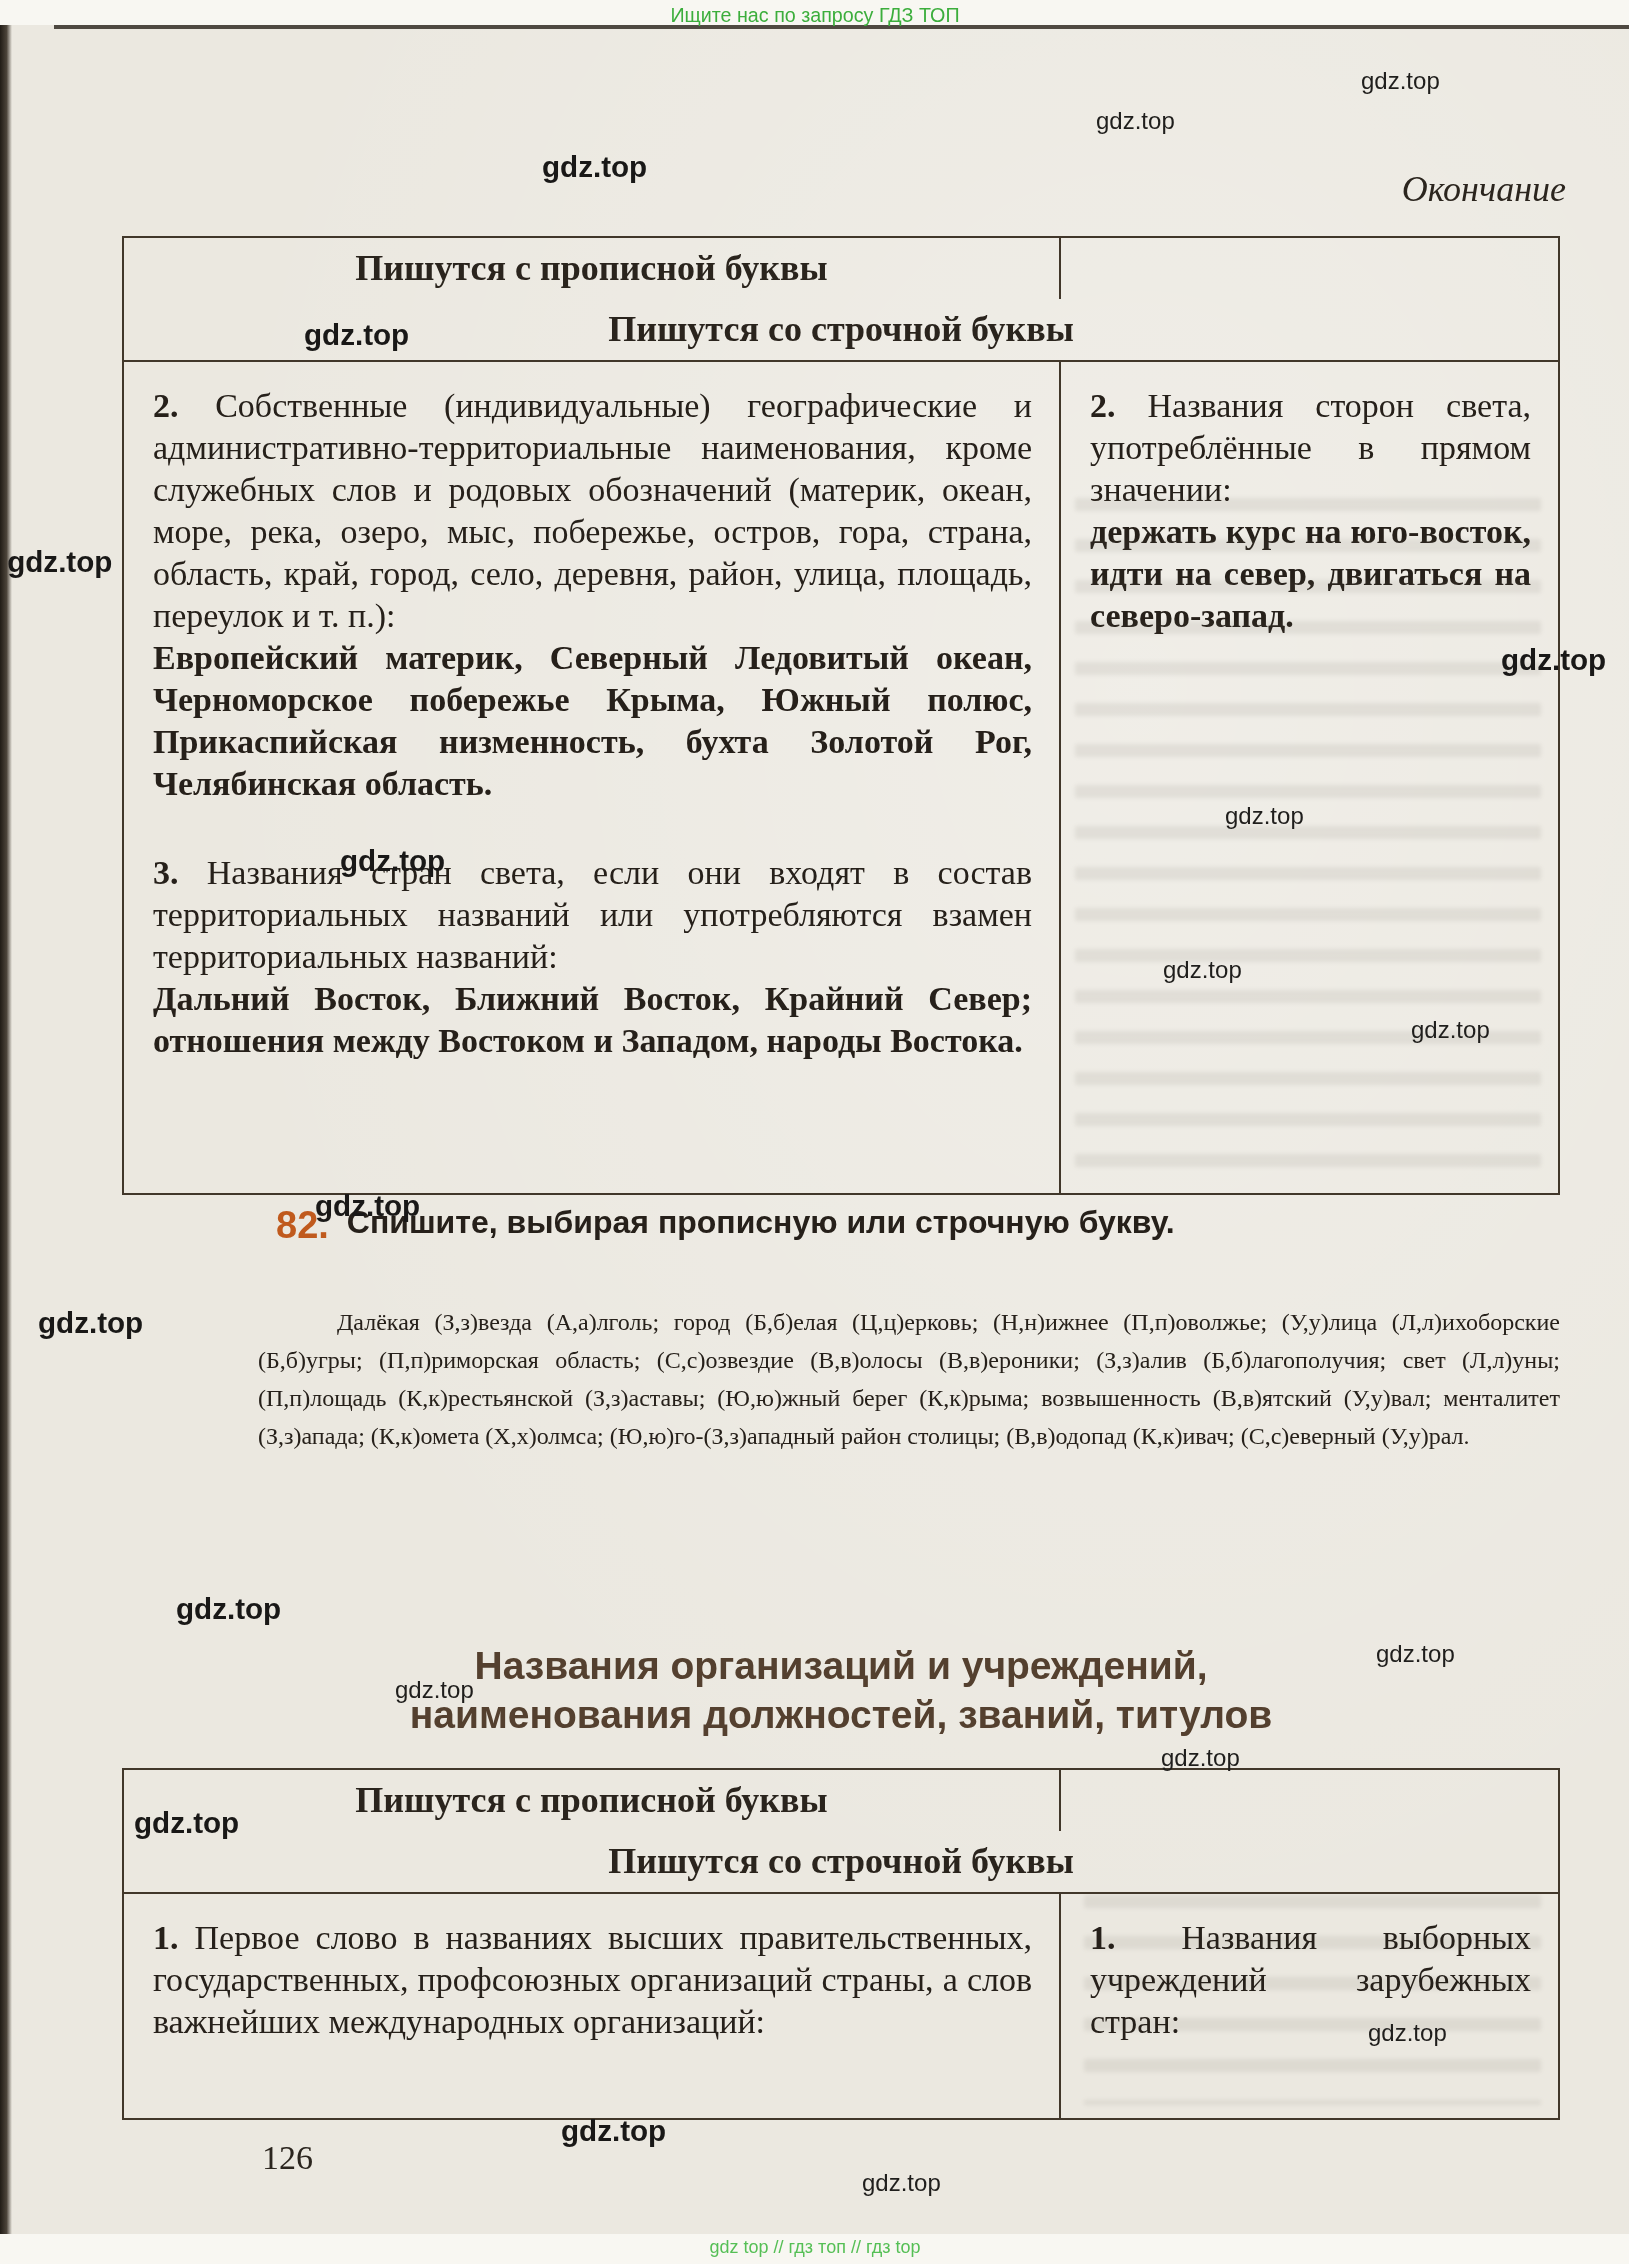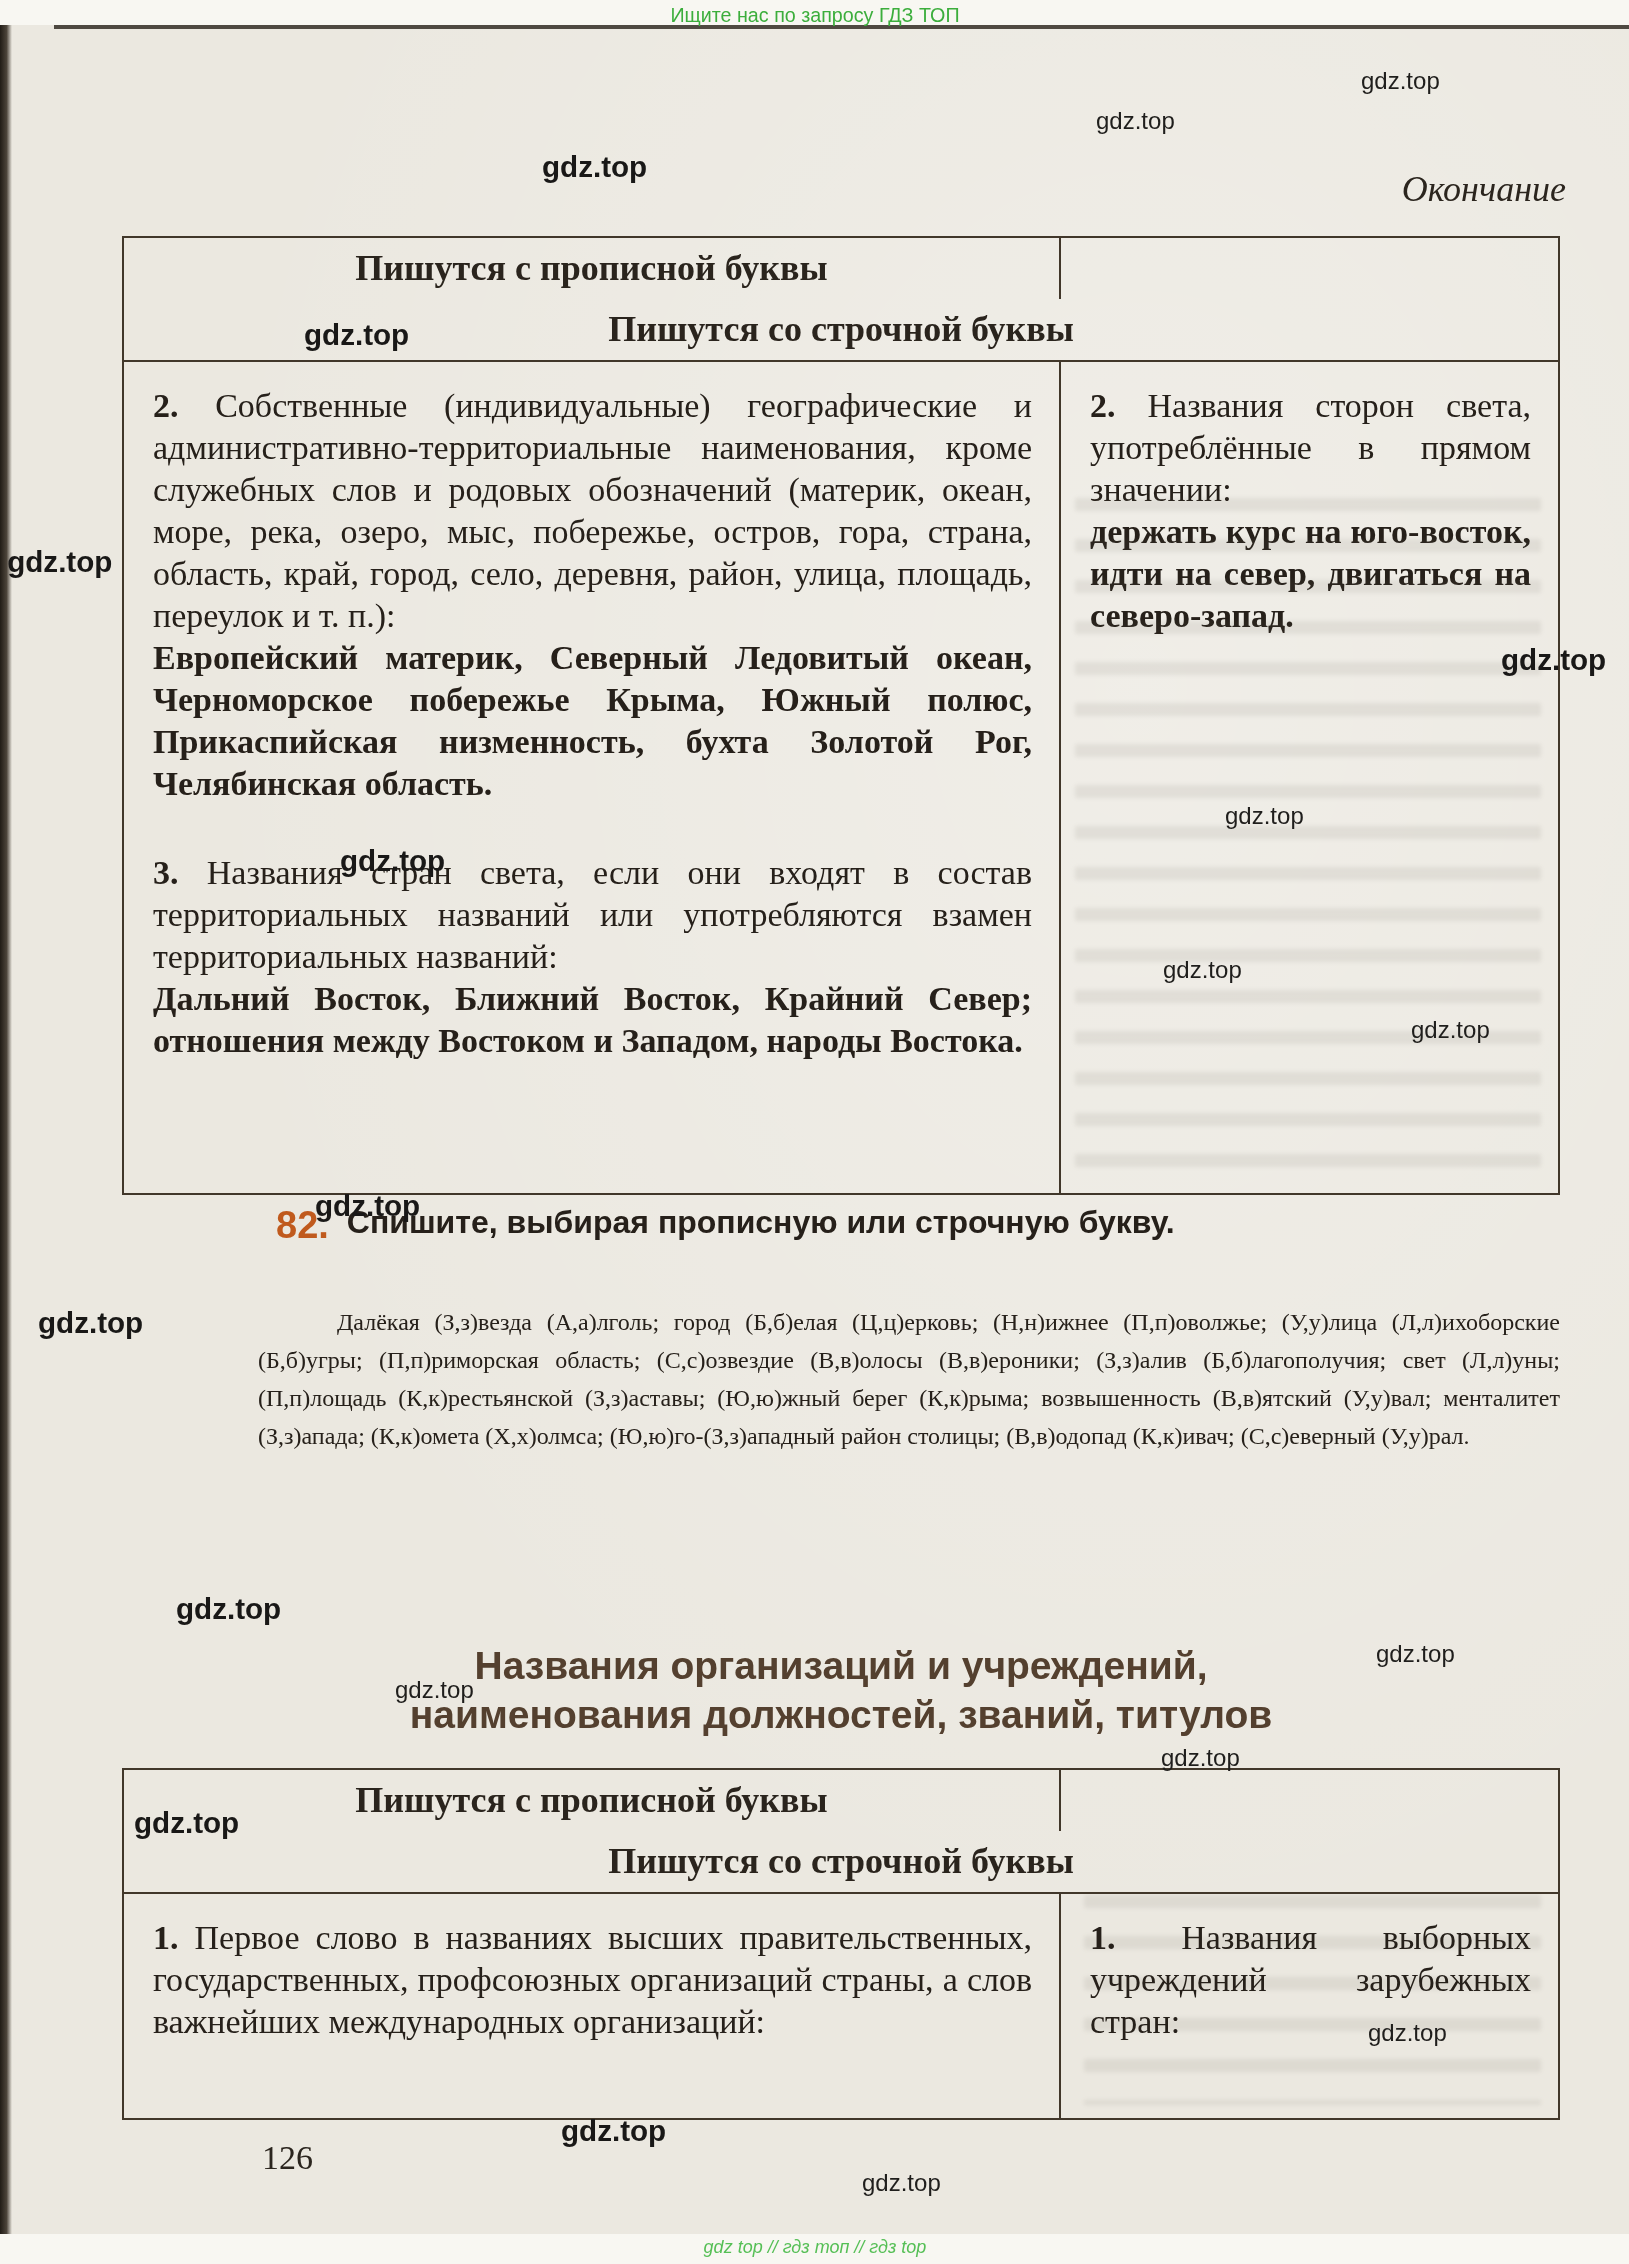--- a/index.html
+++ b/index.html
@@ -20,21 +20,21 @@
   .edge-top { position:absolute; left:54px; right:0; top:25px; height:3.6px; background:#332d25; opacity:.85; }
   .edge-left { position:absolute; left:0; top:25px; width:11.6px; bottom:30px;
     background:linear-gradient(90deg,#211c16 0%, #4c443a 55%, rgba(76,68,58,0) 100%); }
 
   .green-note {
     position:absolute; width:100%; text-align:center;
     font-family:"Liberation Sans", sans-serif;
     color:#3cae3c;
   }
   .green-top { top:3.6px; font-size:19.7px; }
-  .green-bottom { top:2237px; font-size:18px; color:#55bf55;font-style:italic; }
+  .green-bottom { top:2237px; font-size:18px; color:#55bf55; }
 
   .continuation {
     position:absolute; top:168px; right:64px;
     font-style:italic; font-size:36px; color:#2b251e;
   }
 
   
   .rtable {
     position:absolute; left:122px; width:1438px;
     border:2.7px solid #41372a;

